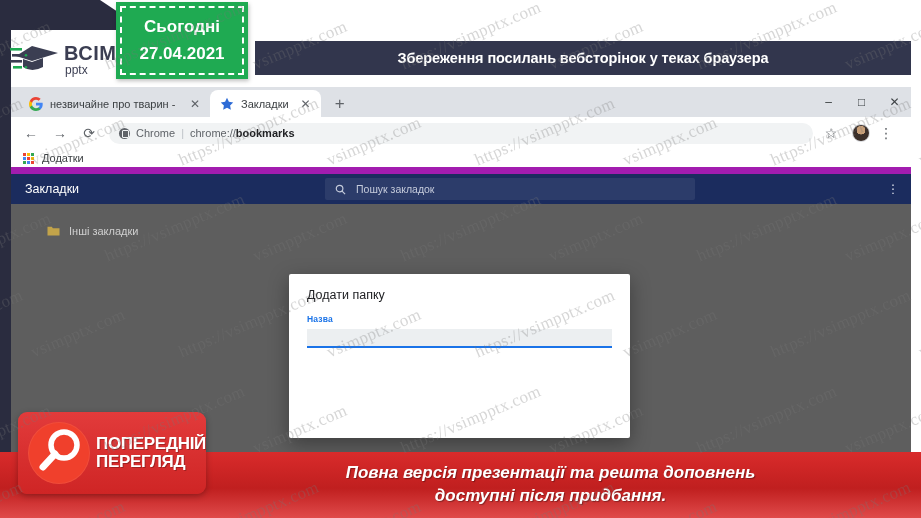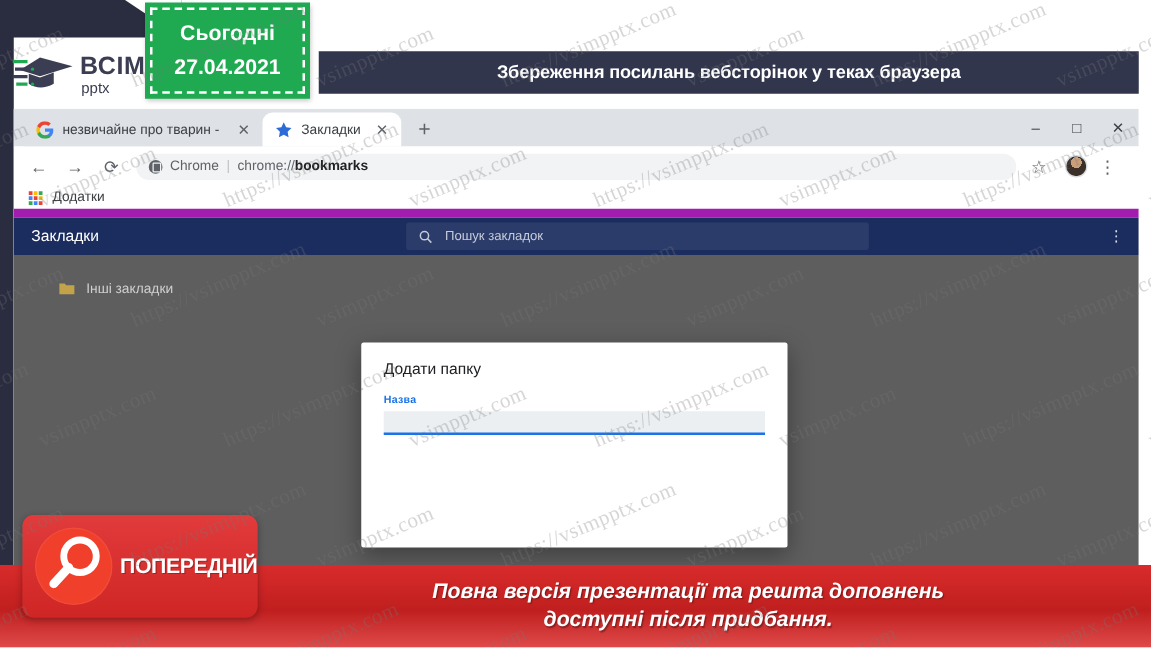--- a/index.html
+++ b/index.html
@@ -498,20 +498,21 @@
 
   <div class="preview-badge">
     <div class="mag">
       <svg viewBox="0 0 62 62" width="62" height="62">
         <circle cx="36" cy="23" r="13" fill="none" stroke="#ffffff" stroke-width="5.5"></circle>
         <line x1="27" y1="32" x2="15" y2="45" stroke="#ffffff" stroke-width="7" stroke-linecap="round"></line>
       </svg>
     </div>
     <div class="pv-text">
       <span>ПОПЕРЕДНІЙ</span>
+      <span>ПЕРЕГЛЯД</span>
     </div>
   </div>
 
   <div id="watermarks">
       <div class="wm" style="left: -46px; top: 56px;">vsimpptx.com</div>
       <div class="wm" style="left: 102px; top: 56px;">https://vsimpptx.com</div>
       <div class="wm" style="left: 250px; top: 56px;">vsimpptx.com</div>
       <div class="wm" style="left: 398px; top: 56px;">https://vsimpptx.com</div>
       <div class="wm" style="left: 546px; top: 56px;">vsimpptx.com</div>
       <div class="wm" style="left: 694px; top: 56px;">https://vsimpptx.com</div>

